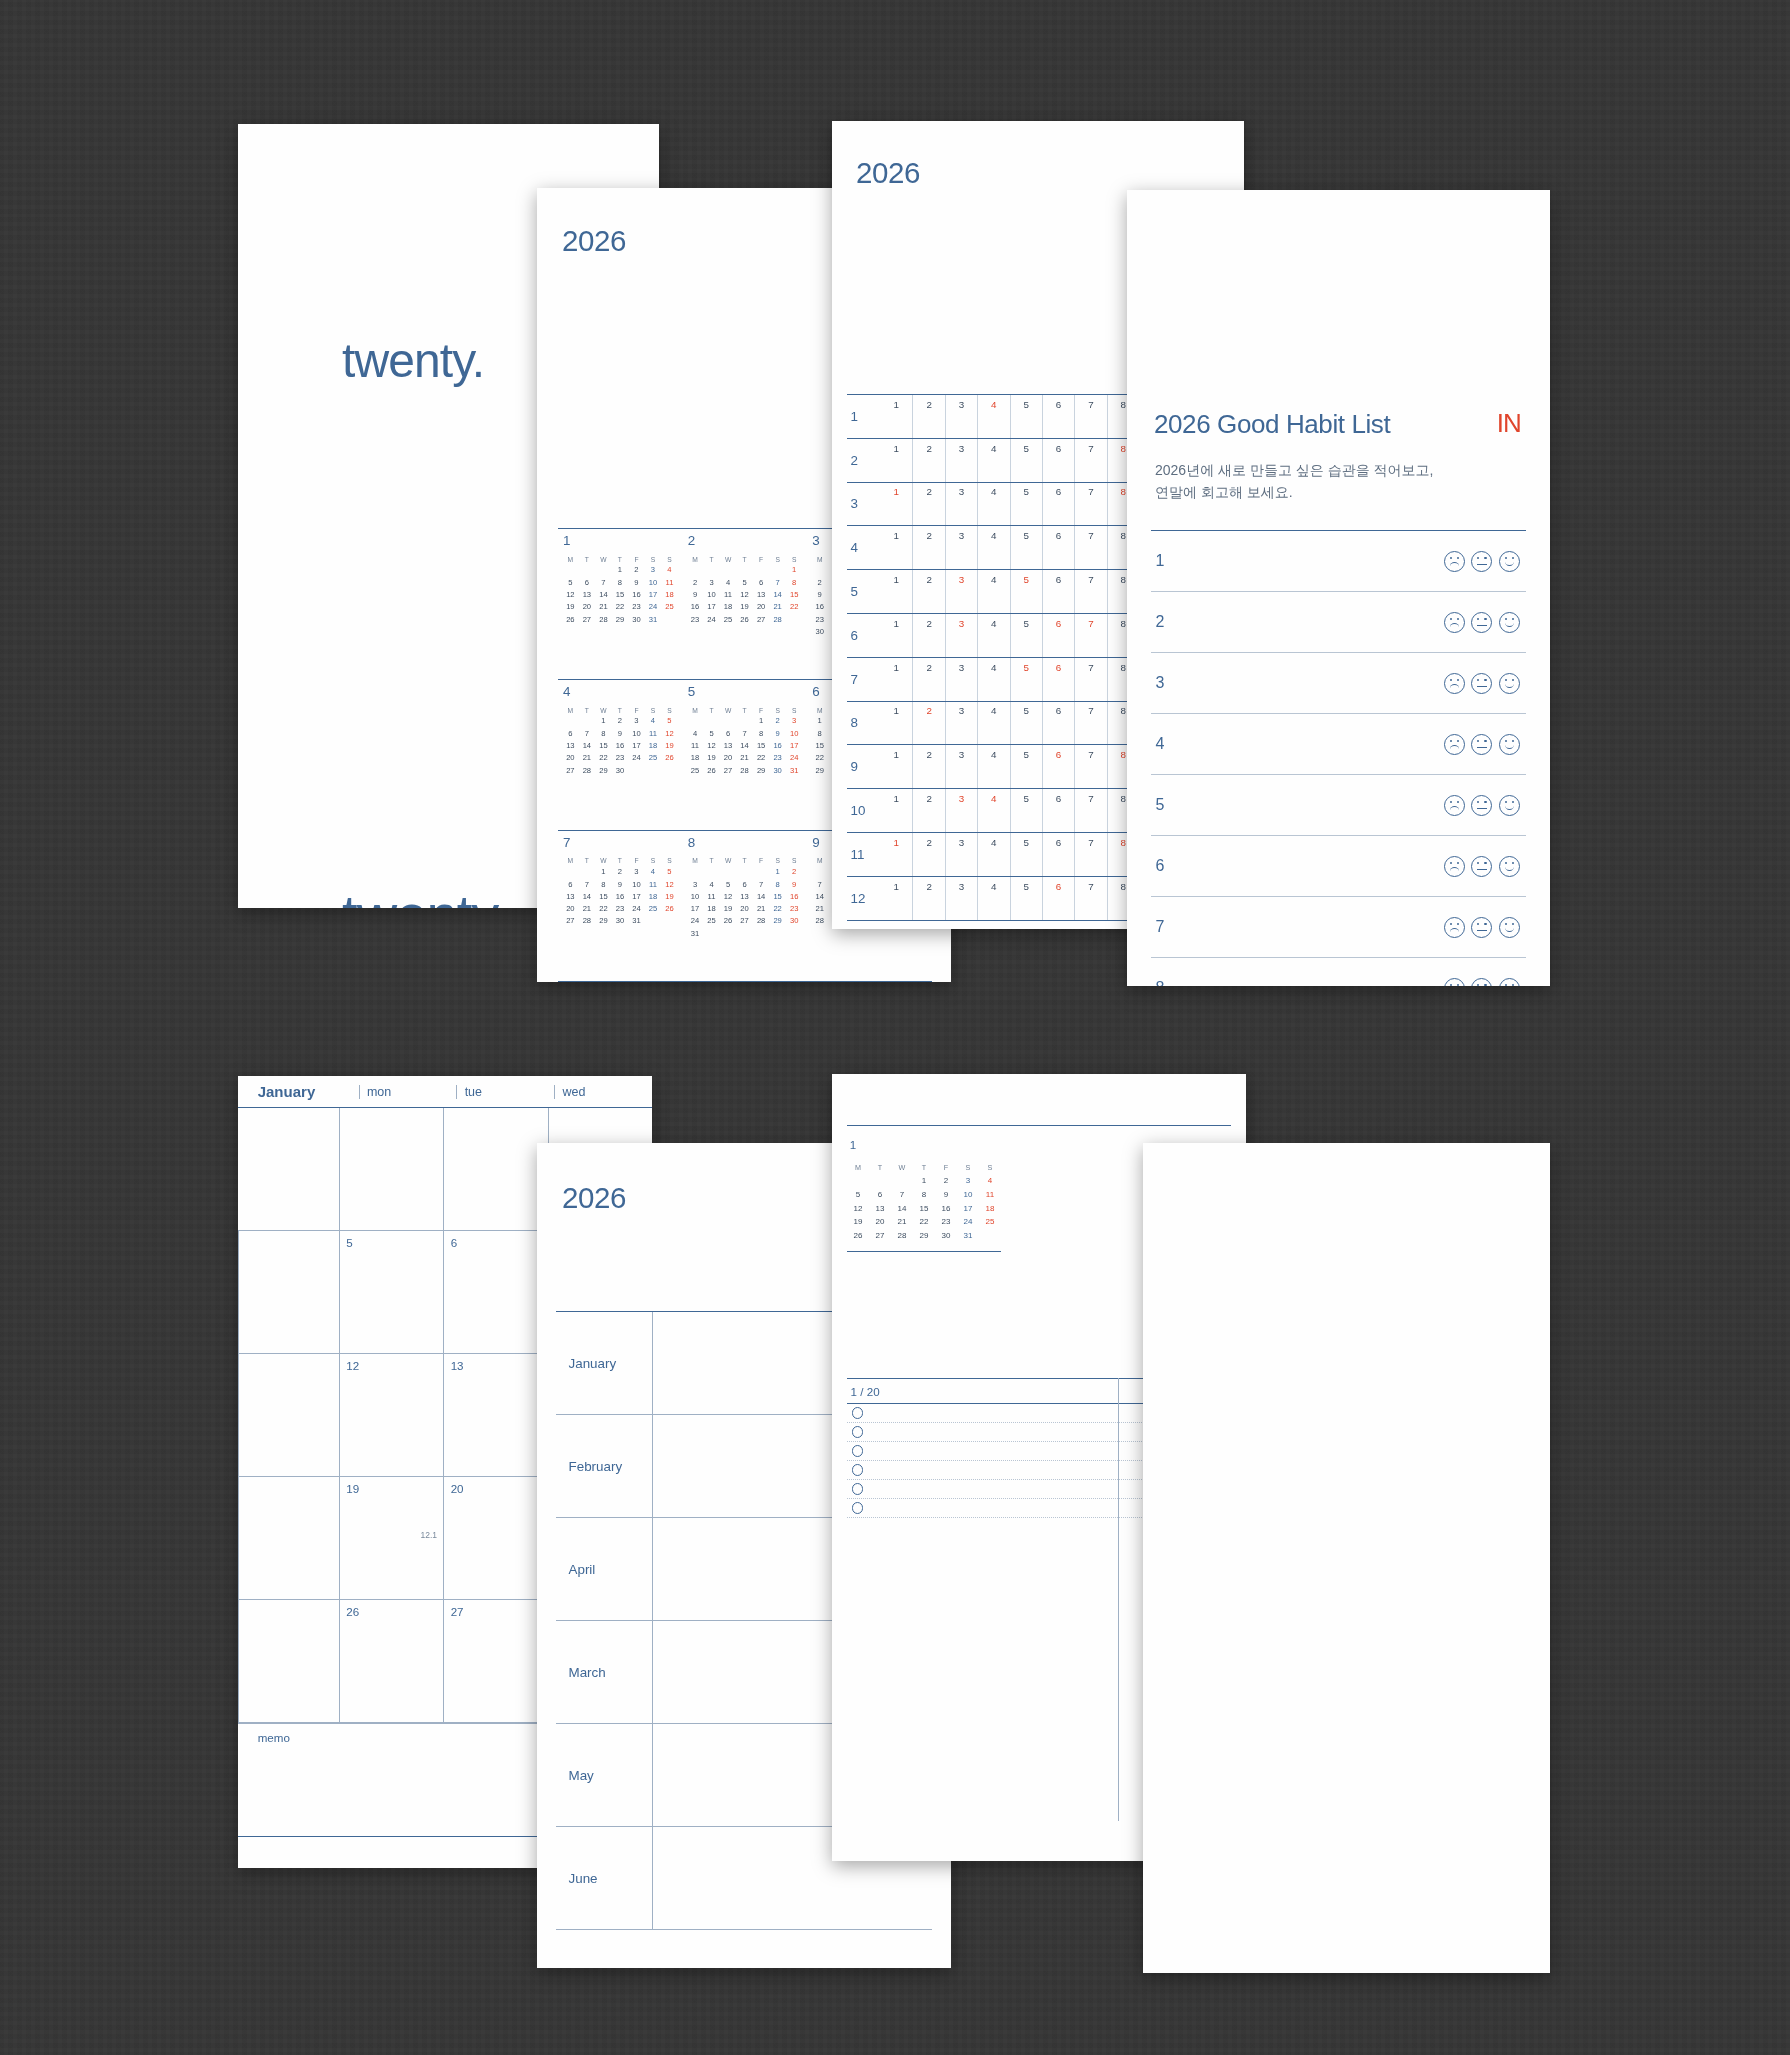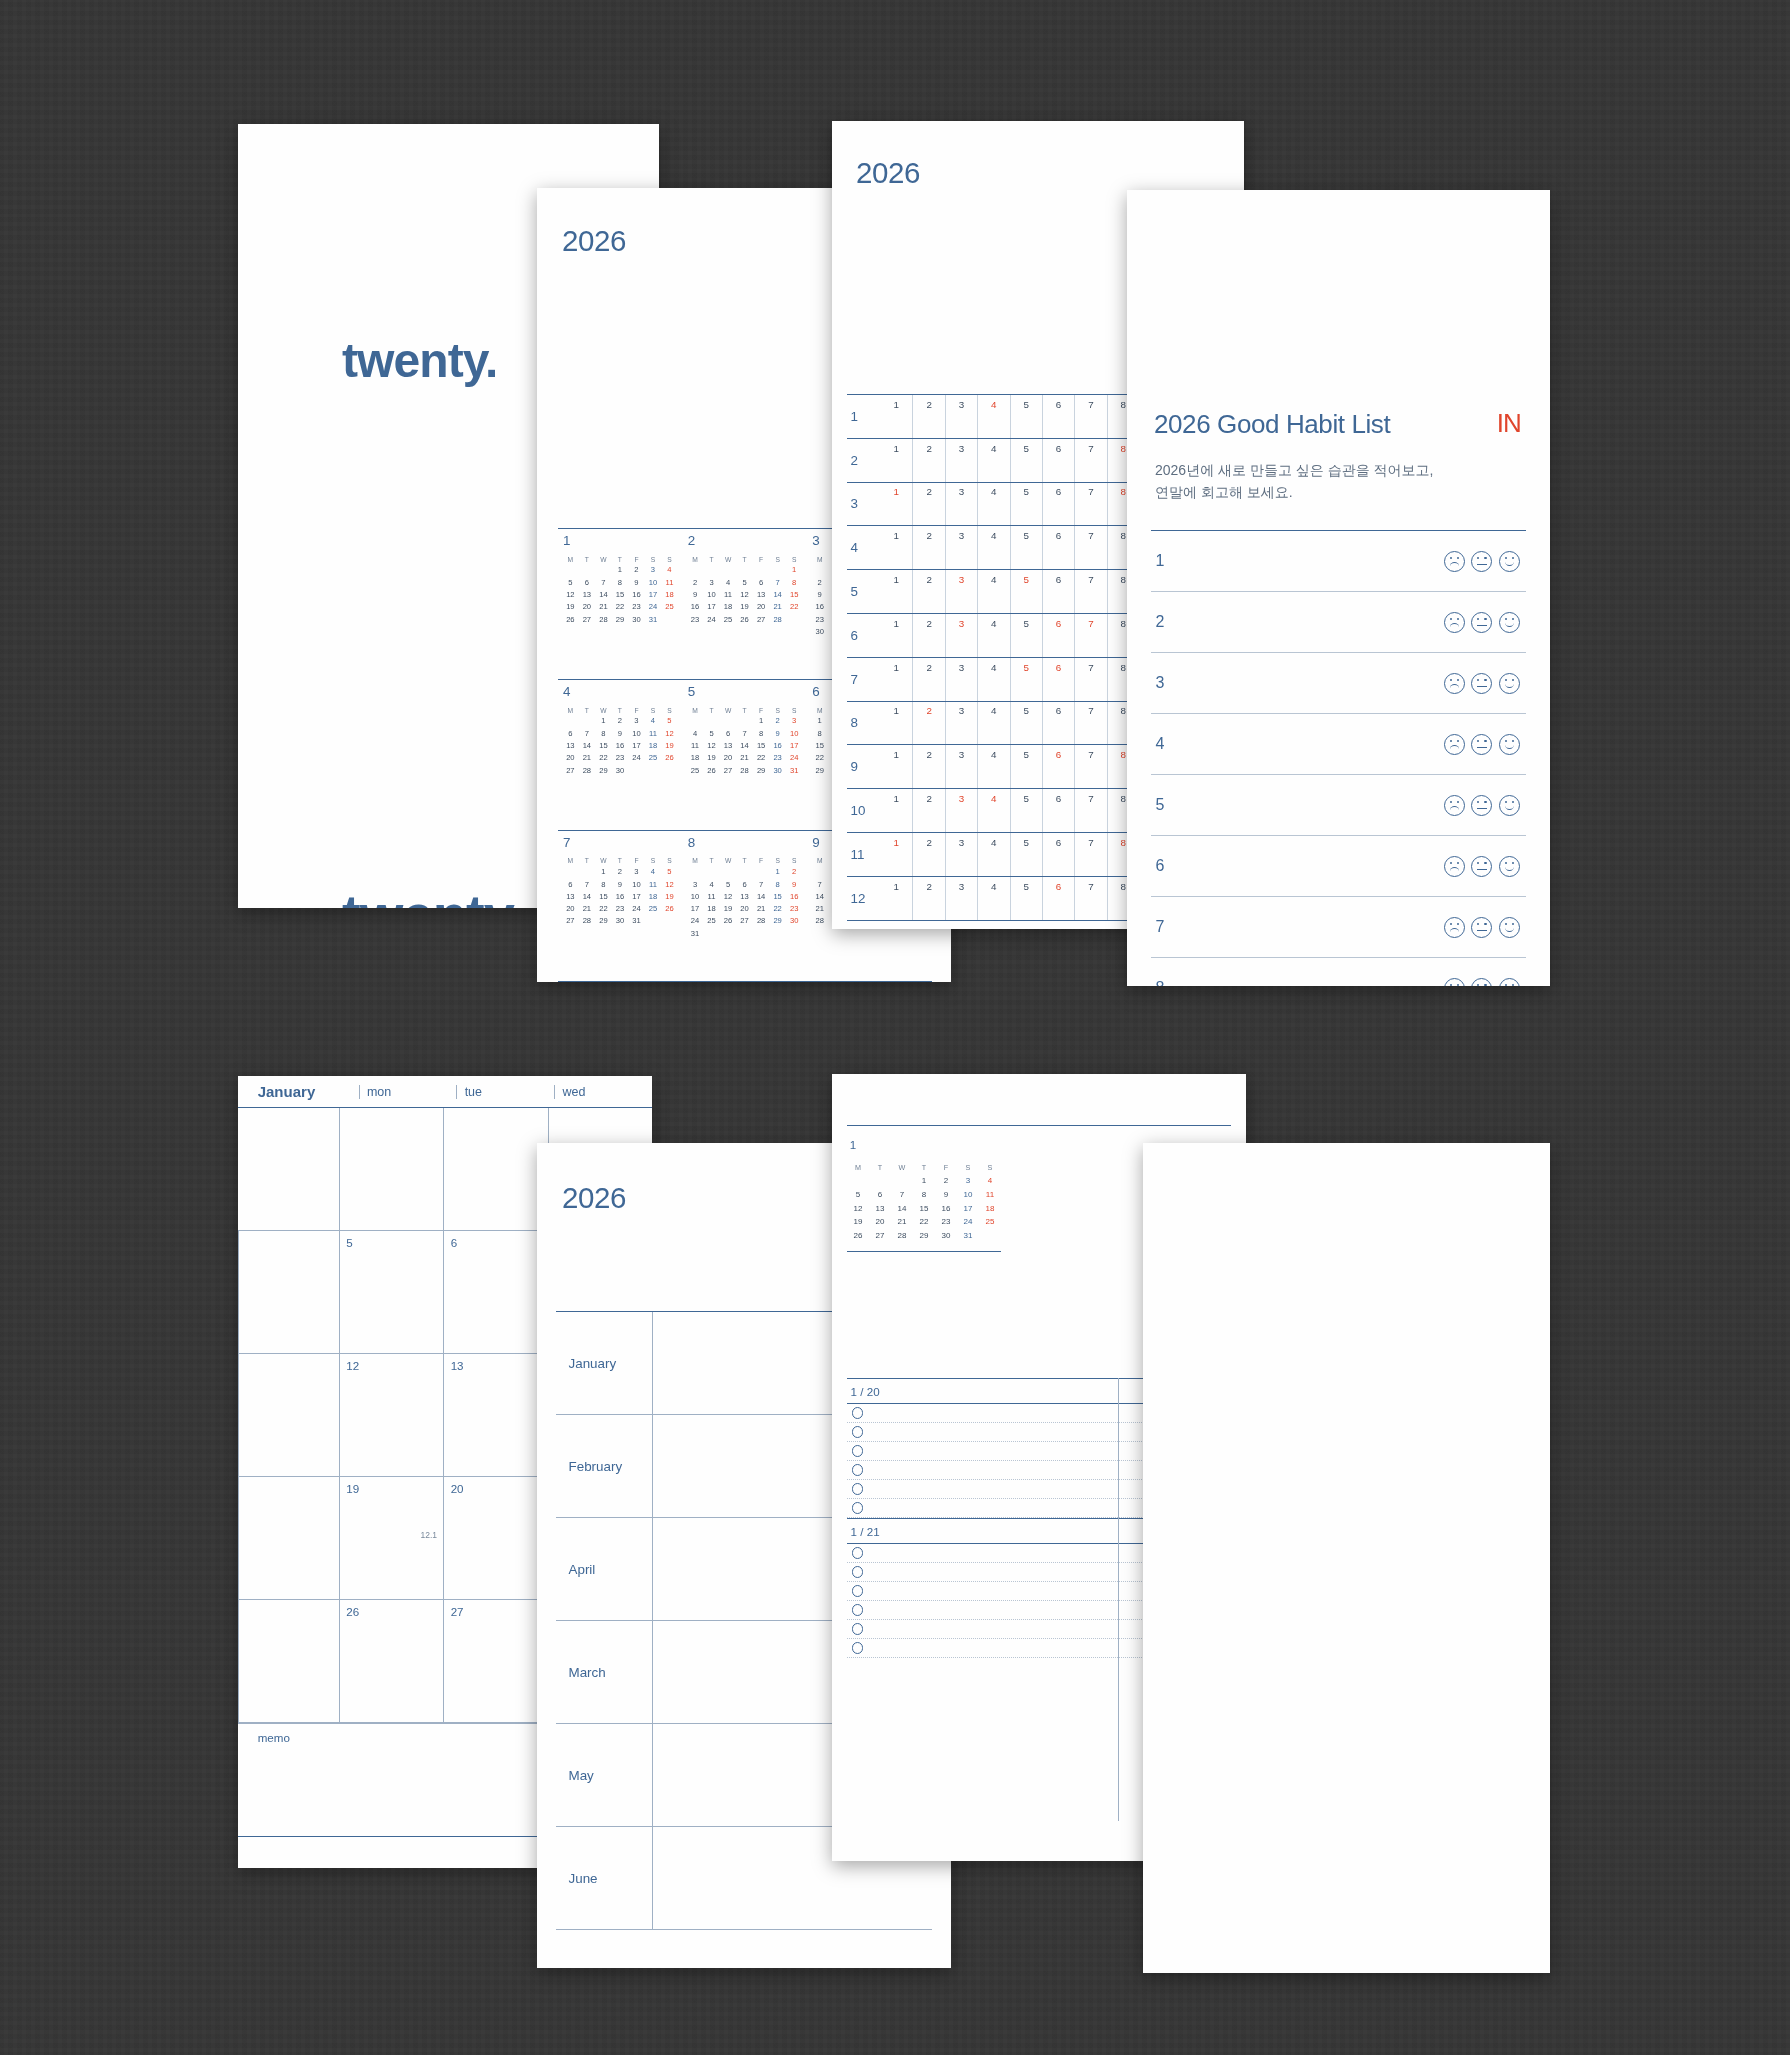--- a/index.html
+++ b/index.html
@@ -21,21 +21,21 @@
   .sheet{
     position:absolute;
     background:#fefefe;
     box-shadow:0 4.5px 18px rgba(0,0,0,0.35);
     overflow:hidden;
   }
 
   
   #sheet-cover{left:238px;top:124px;width:421px;height:784px;}
   .cover-title{
-    position:absolute;color:#3f6795;font-weight:bold;
+    position:absolute;color:#3f6795;font-weight:normal;
     letter-spacing:-0.9px;
   }
   .cover-title-1{left:104px;top:209px;font-size:48px;}
   .cover-title-2{left:104px;top:764px;font-size:56px;line-height:0.98;}
 
   
   #sheet-year{left:537px;top:188px;width:414px;height:794px;}
   .year-head{position:absolute;left:25px;top:36px;font-size:29.5px;color:#3f6795;letter-spacing:-0.4px;}
   .mini-grid{
     position:absolute;left:20.6px;top:340px;width:374px;
@@ -1233,46 +1233,20 @@
             <span class="wk-bullet"></span>
           </div>
           <div class="wk-line">
             <span class="wk-bullet"></span>
           </div>
           <div class="wk-line">
             <span class="wk-bullet"></span>
           </div>
         </div>
       </div>
-      <div>
-        <div class="wk-dayhead">
-          <span class="dd">1 / 21</span>
-          <span class="dw">wed</span>
-        </div>
-        <div class="wk-lines">
-          <div class="wk-line">
-            <span class="wk-bullet"></span>
-          </div>
-          <div class="wk-line">
-            <span class="wk-bullet"></span>
-          </div>
-          <div class="wk-line">
-            <span class="wk-bullet"></span>
-          </div>
-          <div class="wk-line">
-            <span class="wk-bullet"></span>
-          </div>
-          <div class="wk-line">
-            <span class="wk-bullet"></span>
-          </div>
-          <div class="wk-line">
-            <span class="wk-bullet"></span>
-          </div>
-        </div>
-      </div>
     </div>
   <div class="wk-right-border"></div>
 </div>
 
 <div class="sheet" id="sheet-grid">
   <div class="grid-paper"></div>
 </div>
 
 
 </body></html>

